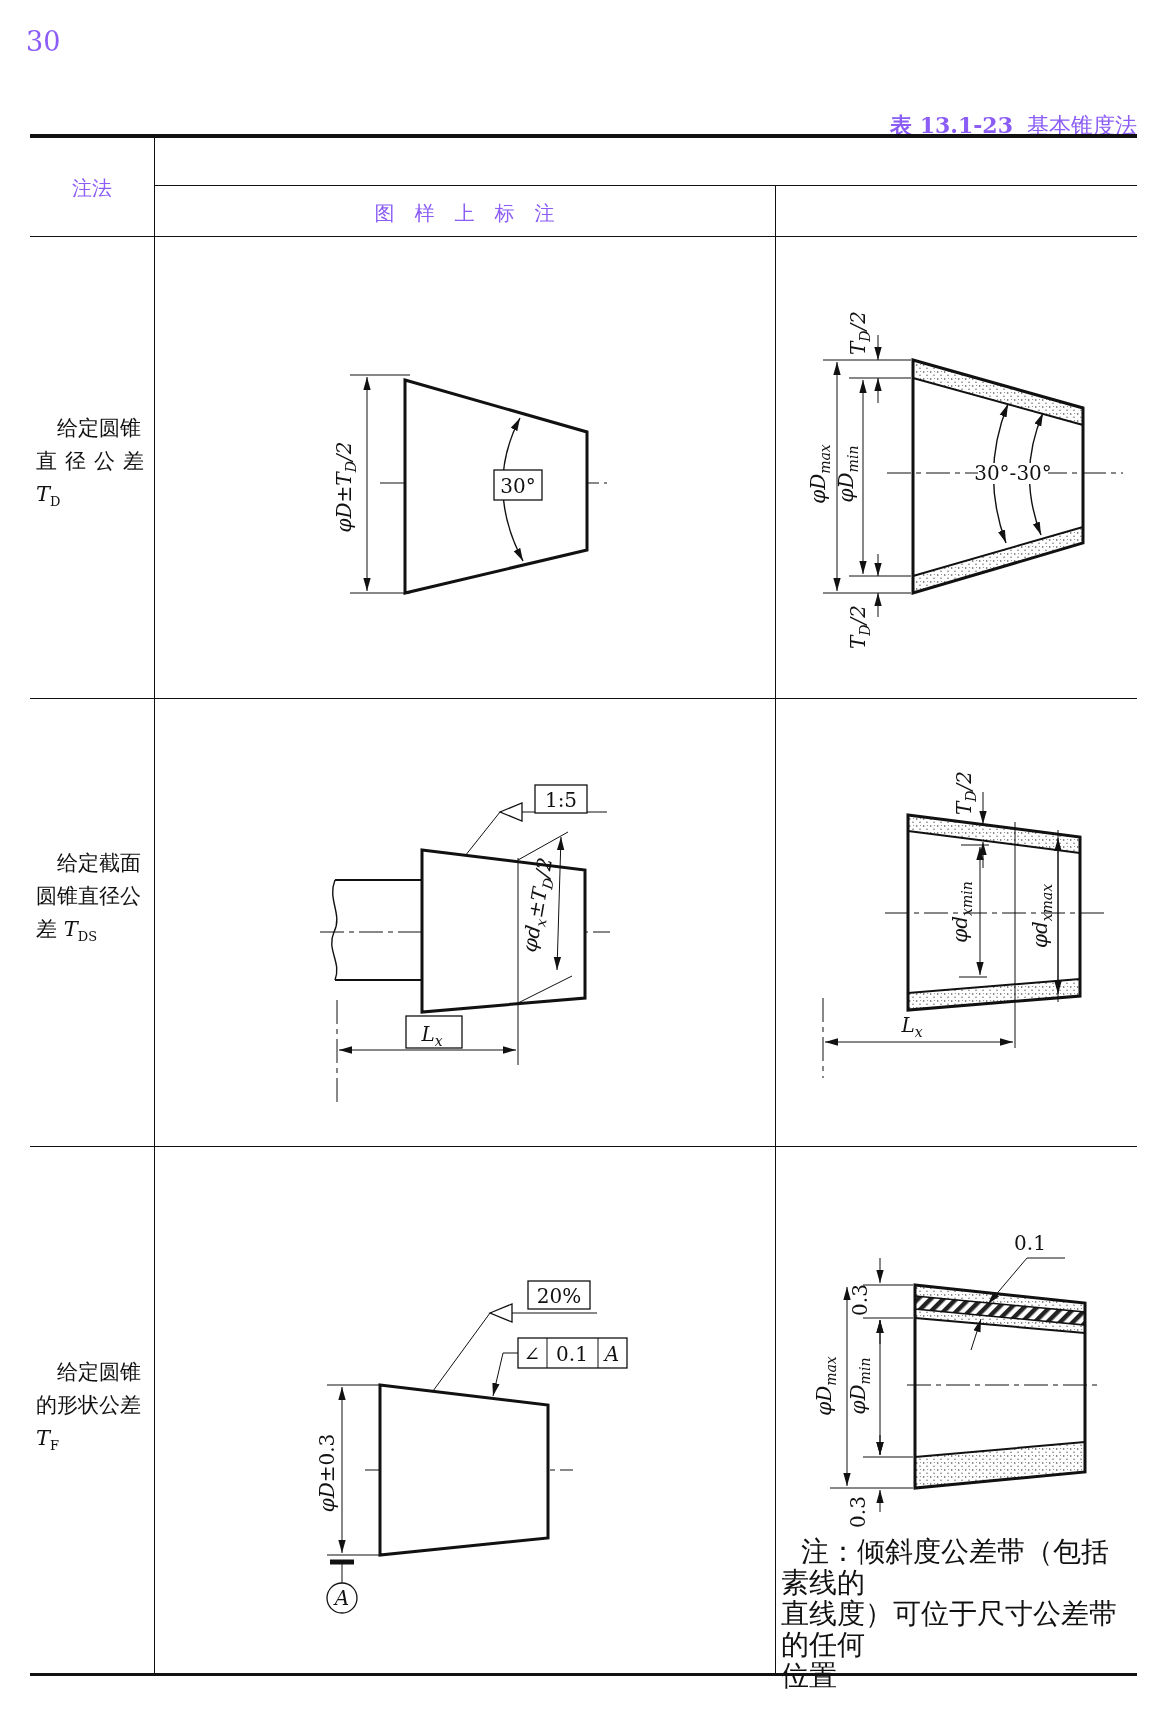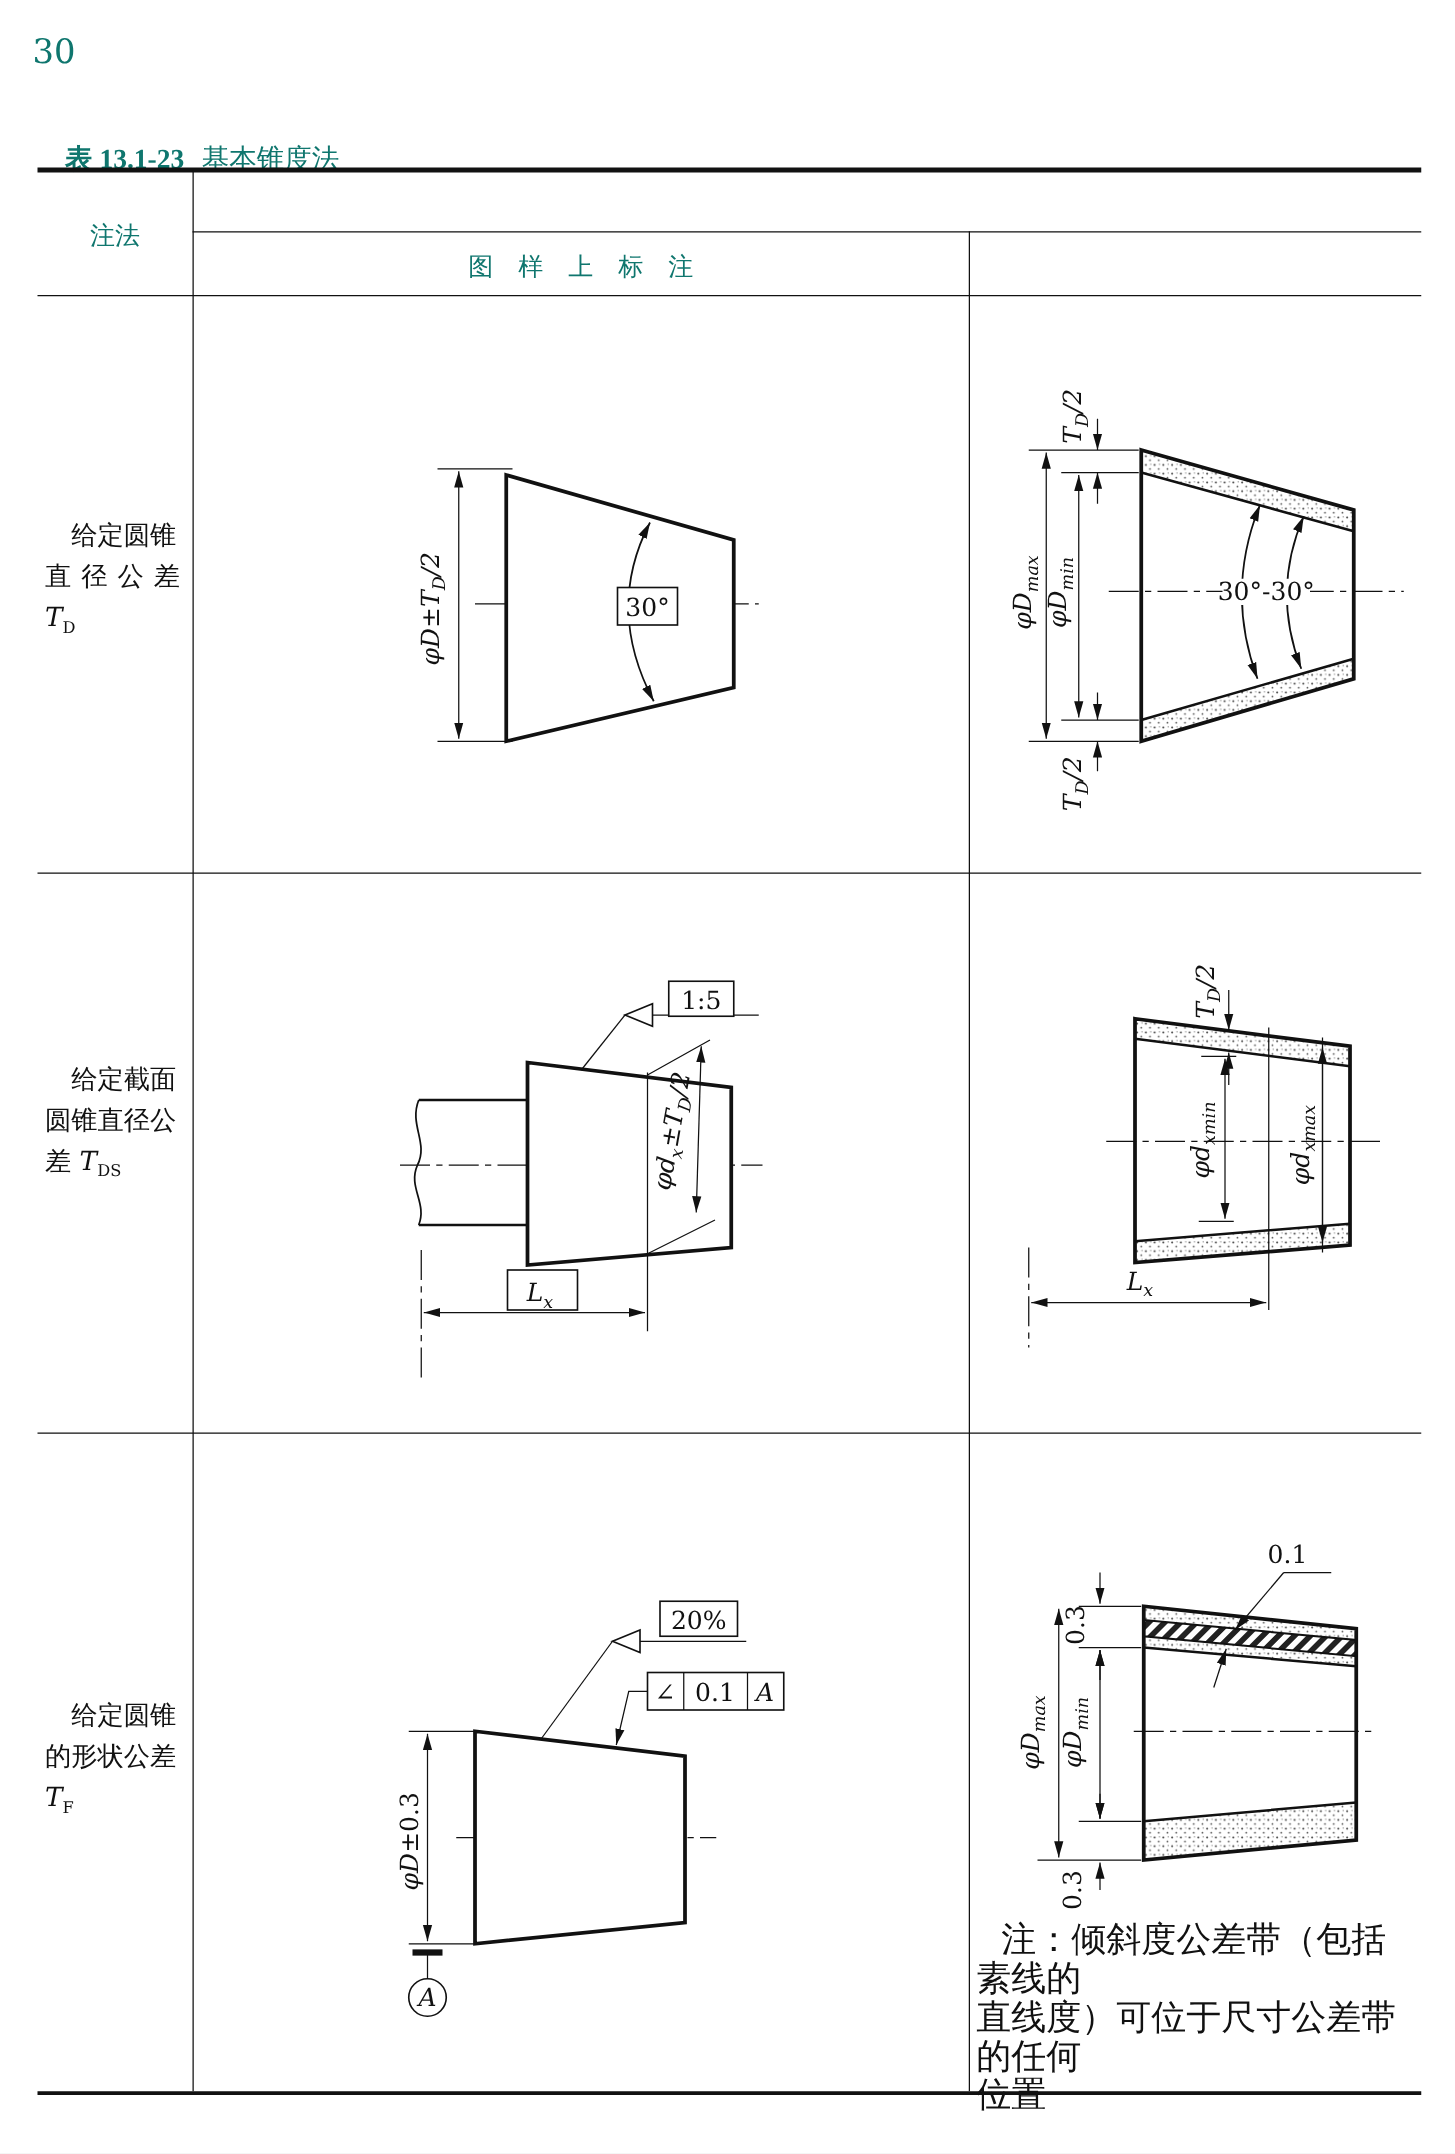--- a/index.html
+++ b/index.html
@@ -1,22 +1,22 @@
 <!DOCTYPE html>
 <html><head>
 <meta charset="utf-8">
 <style>
   html,body{margin:0;padding:0;background:#e8e8e8;}
   .page{position:relative;width:1164px;height:1723px;background:#ffffff;
         font-family:"DejaVu Serif","Liberation Serif",serif;color:#111;overflow:hidden;}
   .ln{position:absolute;background:#111;}
-  .t{position:absolute;color:#0f766e;white-space:pre;}
+  .t{position:absolute;color:#8b5cf6;white-space:pre;}
   .pgnum{left:26px;top:26px;font-size:27px;}
   .sechdr{left:104px;top:28px;font-size:24px;border-bottom:2px solid #111;padding:0 6px 6px 2px;}
-  .title{left:30px;top:86px;width:1107px;text-align:left;font-size:22px;font-family:Liberation Serif, serif;}
+  .title{left:30px;top:86px;width:1107px;text-align:right;font-size:22px;}
   .title b{margin-right:14px;}
   .hcell{font-size:20px;text-align:center;}
   .rl{position:absolute;left:36px;width:116px;font-size:21px;line-height:33px;}
   .rl .ind{text-indent:21px;}
   .rl .js{letter-spacing:8px;}
   .rl i{font-style:italic;}
   sub{font-size:13px;}
   .note{position:absolute;left:781px;top:1536px;width:348px;font-size:28px;line-height:31px;}
   .note .n1{text-indent:20px;}
   svg{position:absolute;overflow:visible;}

